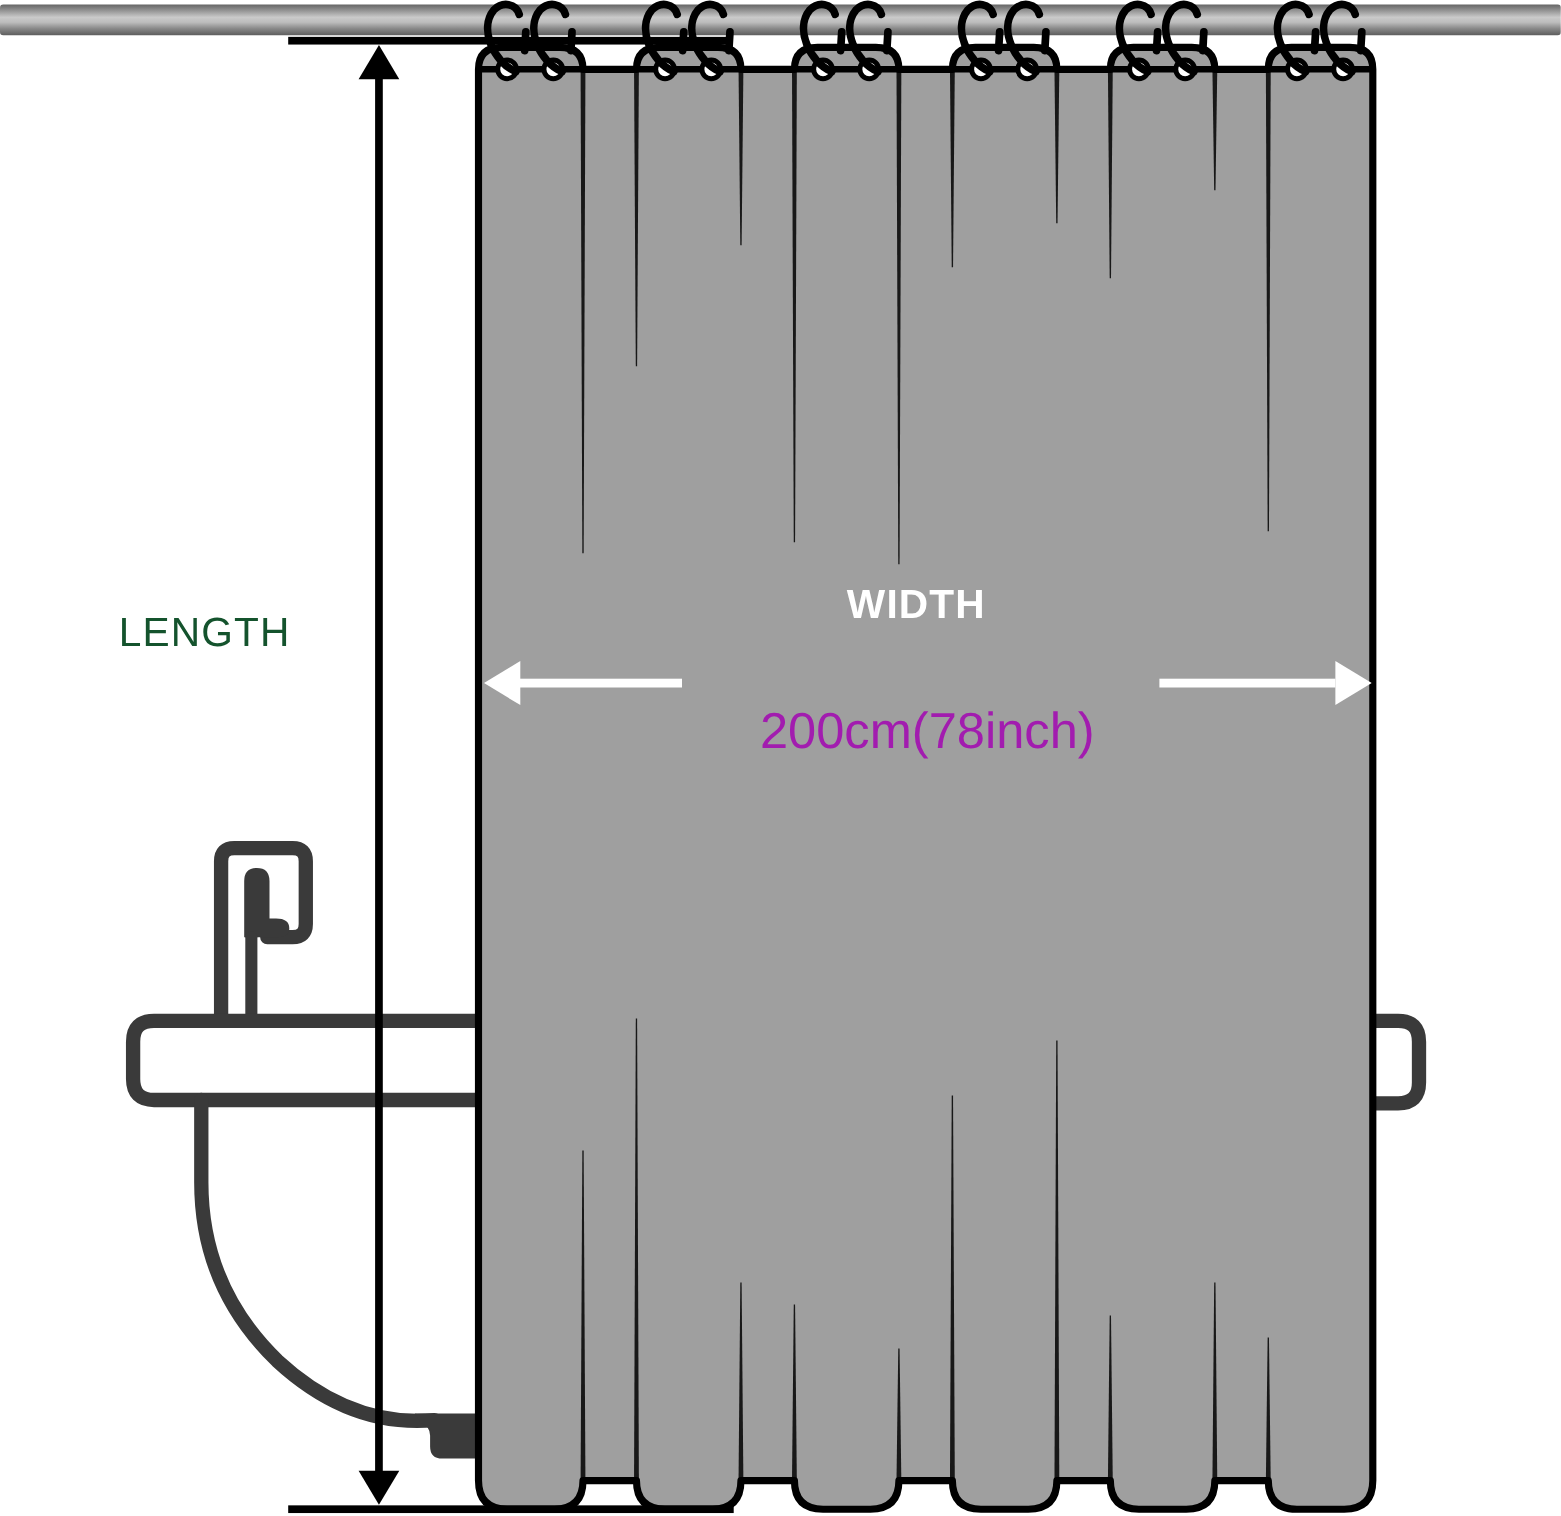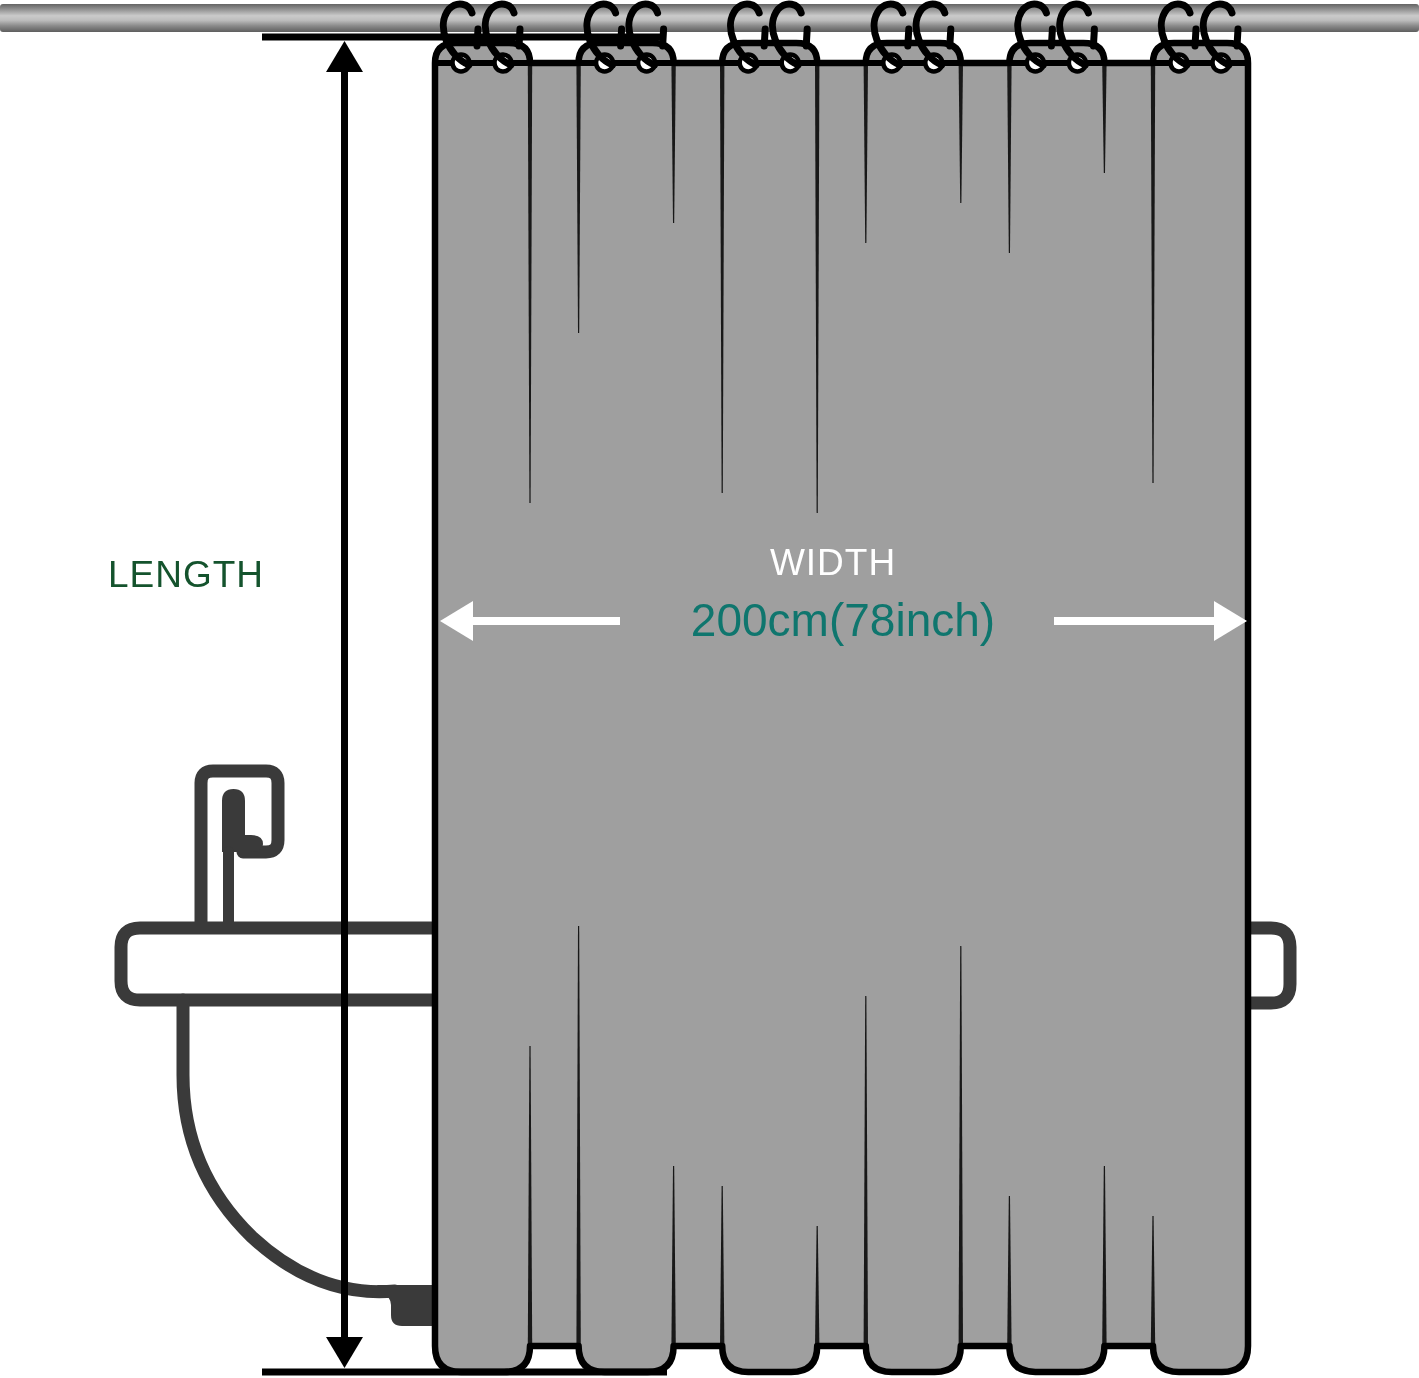--- a/index.html
+++ b/index.html
@@ -13,21 +13,21 @@
   #drawing{position:absolute;left:0;top:0;}
   .dim-label{
     position:absolute;
     text-align:center;
     line-height:1.1;
     white-space:nowrap;
     user-select:none;
   }
   #length-label{left:36px;top:527px;width:300px;font-size:37px;letter-spacing:1px;}
   #length-value{left:10px;top:593px;width:330px;font-size:47px;}
-  #width-label{left:683px;top:543px;width:300px;font-size:37px;letter-spacing:1px;}
+  #width-label{left:683px;top:530px;width:300px;font-size:37px;letter-spacing:1px;font-weight:bold;}
   #width-value{left:677px;top:595px;width:332px;font-size:46px;}
 </style>
 </head>
 <body>
 
 <div id="stage" style="background: rgb(255, 255, 255);">
   <div id="drawing">
 <svg width="1419" height="1378" viewBox="0 0 1419 1378" xmlns="http://www.w3.org/2000/svg">
   <defs>
     <linearGradient id="rodGrad" x1="0" y1="0" x2="0" y2="1">
@@ -130,14 +130,14 @@
     <rect x="262" y="33.5" width="403" height="7"></rect>
     <rect x="262" y="1368.5" width="405" height="7"></rect>
     <rect x="341" y="58" width="7" height="1292"></rect>
     <polygon points="344.5,41 326,72 363,72"></polygon>
     <polygon points="344.5,1368 326,1337 363,1337"></polygon>
   </g>
 </svg></div>
 
   <div class="dim-label" id="length-label" style="color: #14532d; margin-top: 28px;">LENGTH</div>
   <div class="dim-label" id="width-label" style="color: rgb(255, 255, 255);">WIDTH</div>
-  <div class="dim-label" id="width-value" style="color: #0f766e;">200cm(78inch)</div>
+  <div class="dim-label" id="width-value" style="color: #a21caf; margin-top: 44px;">200cm(78inch)</div>
 </div>
 
 </body></html>

